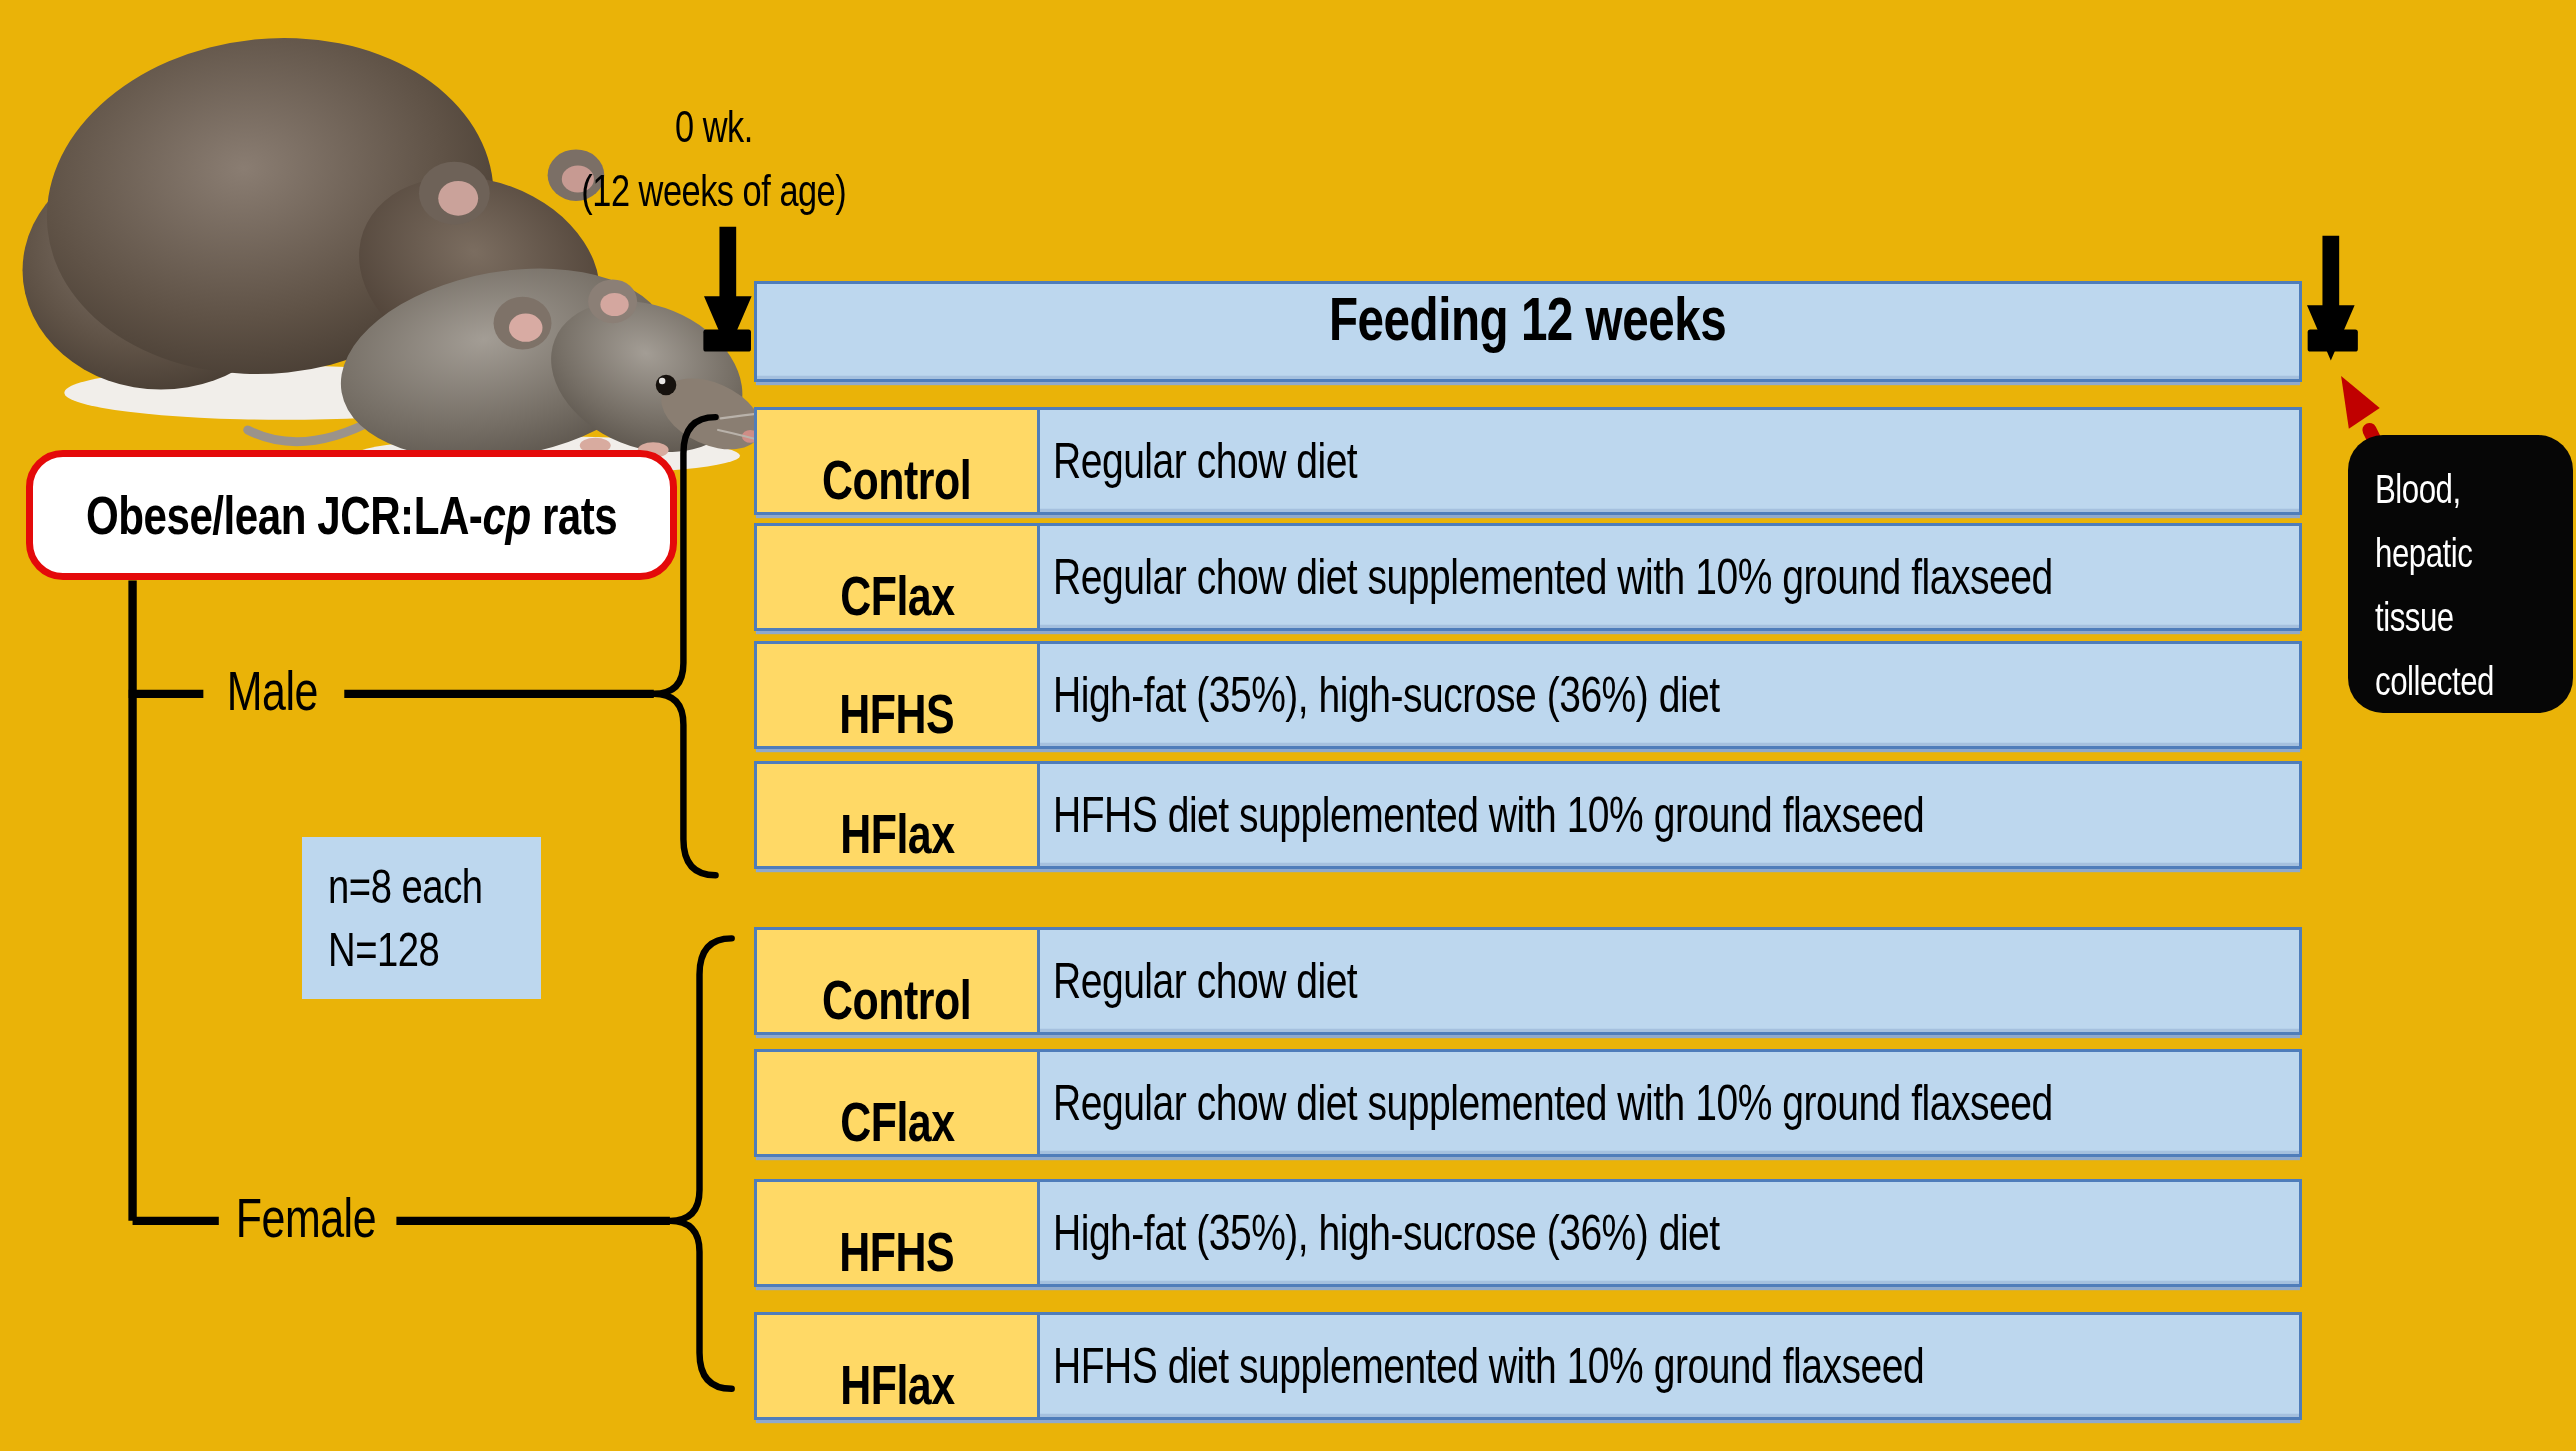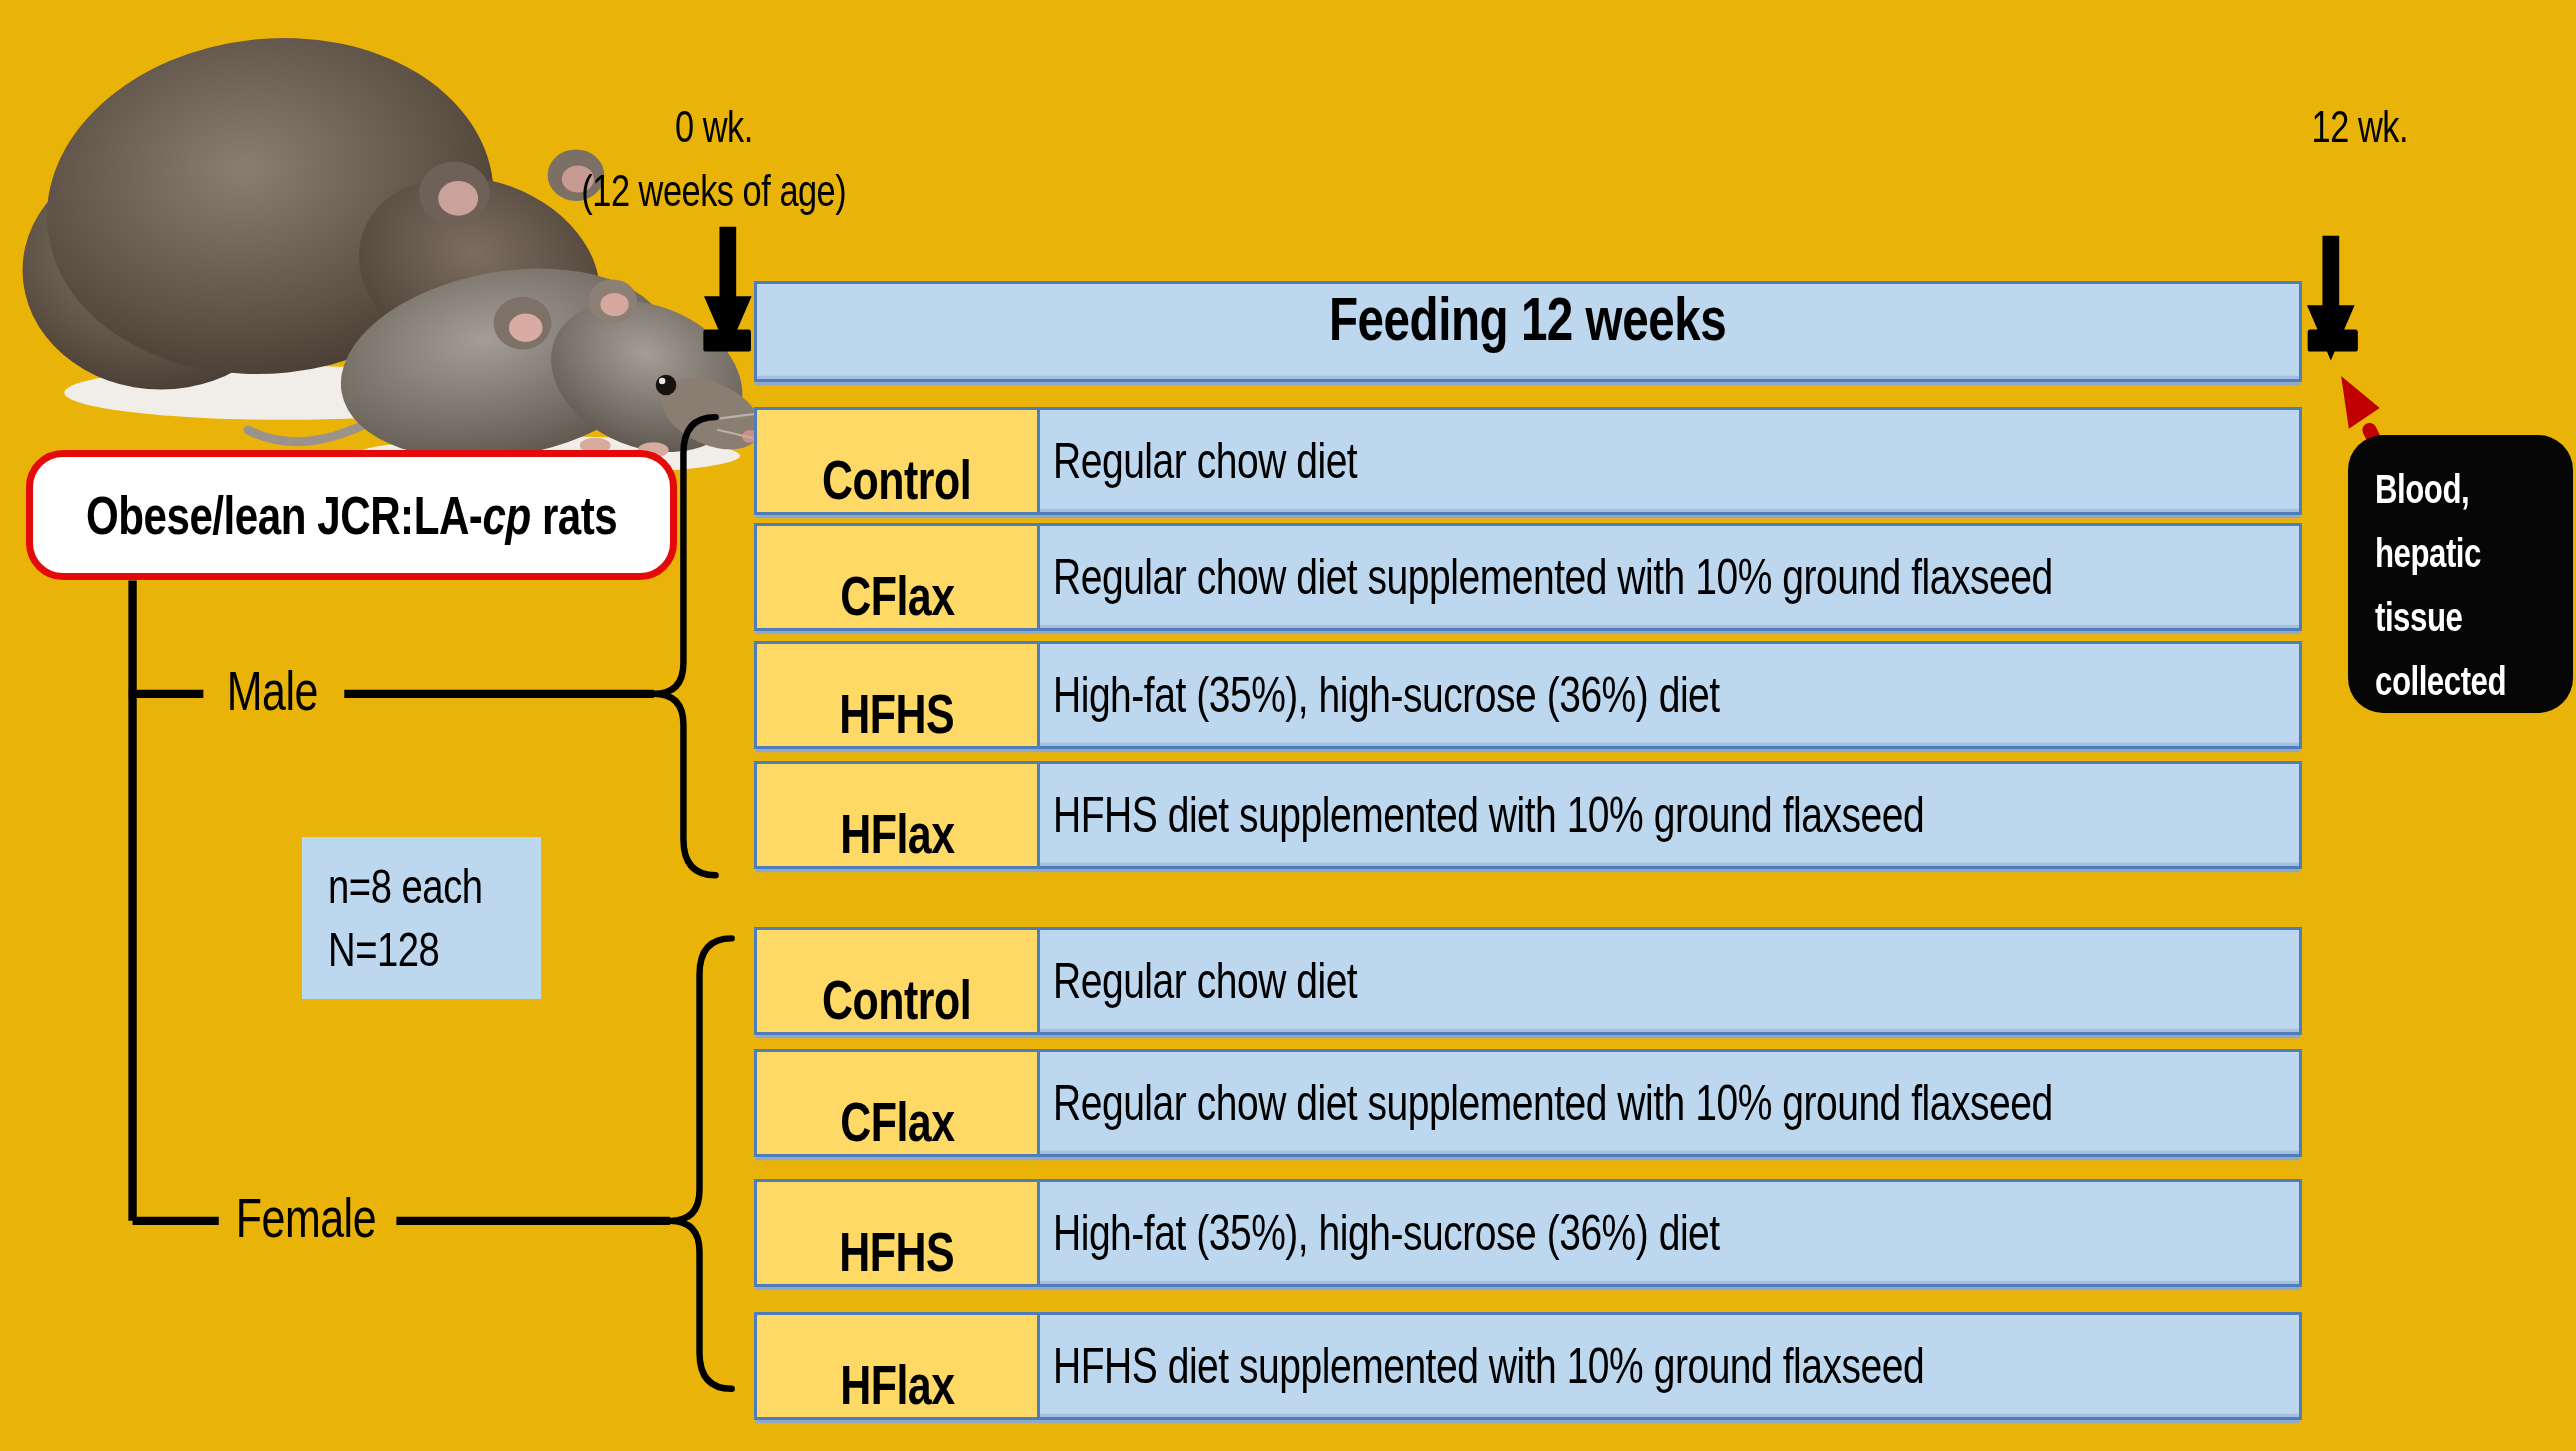--- a/index.html
+++ b/index.html
@@ -48,21 +48,21 @@
   #male-label{left:203px;top:659px;width:138px;}
   #female-label{left:219px;top:1186px;width:174px;}
 
   
   #n-box{position:absolute;left:302px;top:837px;width:239px;height:162px;
     background:#BDD7EE;box-sizing:border-box;padding:18px 0 4px 26px;}
   #n-box div{font-size:49px;line-height:63px;}
 
   
   #collect-box{position:absolute;left:2348px;top:435px;width:225px;height:278px;
-    background:#060606;border-radius:35px;box-sizing:border-box;padding:22px 0 0 27px;font-weight:bold;}
+    background:#060606;border-radius:35px;box-sizing:border-box;padding:22px 0 0 27px;}
   #collect-box div{color:#fff;font-size:40px;line-height:64px;}
 </style>
 </head>
 <body>
 
 <div id="stage">
 
   <svg id="artlayer" viewBox="0 0 4003 2256" xmlns="http://www.w3.org/2000/svg">
     <defs>
       <radialGradient id="bigFur" cx="45%" cy="38%" r="75%">
@@ -145,23 +145,20 @@
   <div class="tl-label" id="tl-start">
     <div>
         <span class="cx">0 wk.</span>
       </div>
     <div>
         <span class="cx">(12 weeks of age)</span>
       </div>
   </div>
 
   <div class="tl-label" id="tl-end">
-    <div>
-        <span class="cx">12 wk.</span>
-      </div>
   </div>
 
   <div id="feed-bar">
     <span class="cx">Feeding 12 weeks</span>
   </div>
 
   <div id="pop-box">
     <span class="cx inner"><span>Obese/lean JCR:LA-</span><span class="gene">cp</span><span> rats</span></span>
   </div>
 

